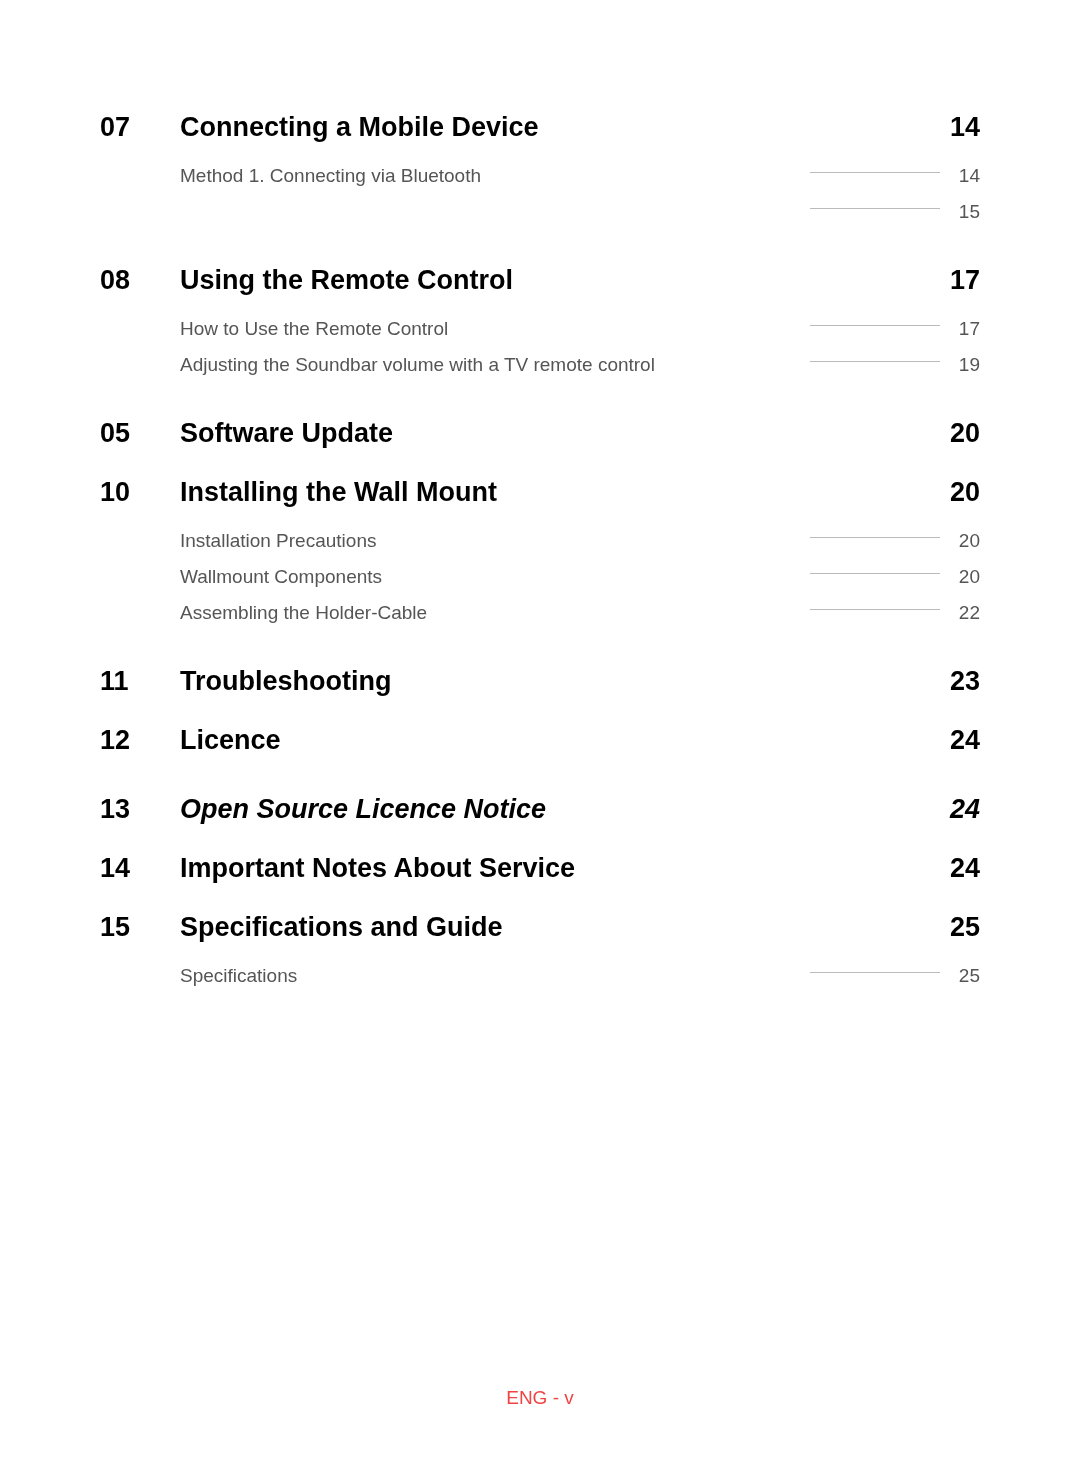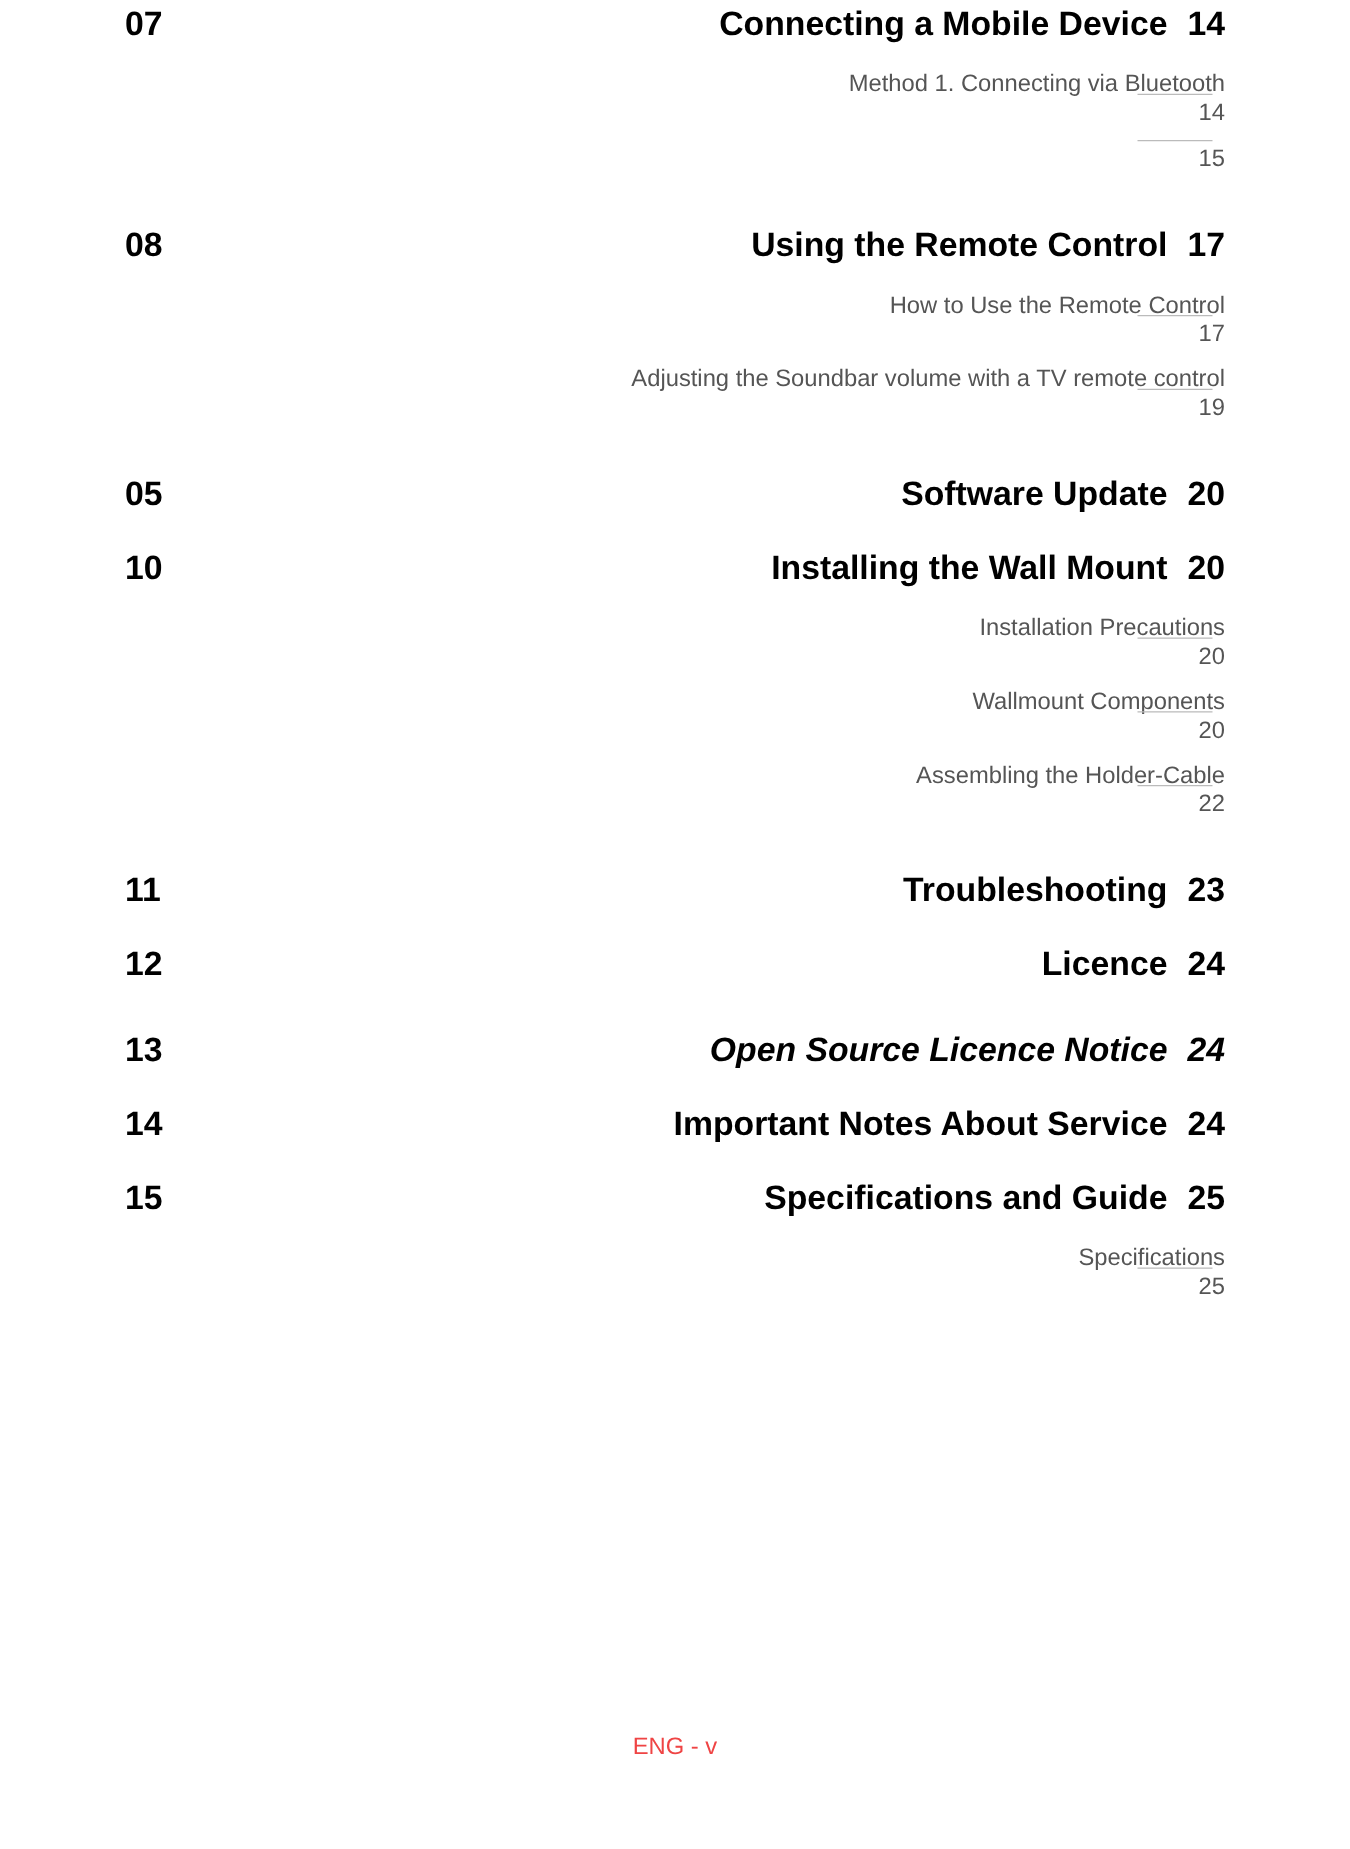--- a/index.html
+++ b/index.html
@@ -11,64 +11,64 @@
     body {
       font-family: -apple-system, BlinkMacSystemFont, "Segoe UI", Helvetica, Arial, sans-serif;
       background: #ffffff;
       width: 1080px;
       height: 1479px;
       position: relative;
       color: #000;
     }
     
     .toc-container {
+      padding-top: 108px;
       padding-left: 100px;
       padding-right: 100px;
     }
     
     .section-number {
       width: 80px;
       font-size: 27px;
       font-weight: 700;
       color: #000;
       flex-shrink: 0;
       text-align: left;
     }
     
     .section-content {
       flex: 1;
     }
     
     .section-header {
       display: flex;
       align-items: baseline;
-      justify-content: flex-end;
+      justify-content: space-between;
       margin-bottom: 18px;
       padding-top: 4px;
       padding-bottom: 4px;
       gap: 16px;
     }
     
     .section-title {
       font-size: 27px;
       font-weight: 700;
       color: #000;
     }
     
     .section-page {
       font-size: 27px;
       font-weight: 700;
       color: #000;
     }
     
     .sub-row {
       display: flex;
-      align-items: flex-end;
+      align-items: center;
       margin-bottom: 14px;
-      flex-direction: column;
     }
     
     .sub-title {
       font-size: 19px;
       font-weight: 400;
       color: #555;
       flex-shrink: 0;
     }
     
     .sub-leader {

